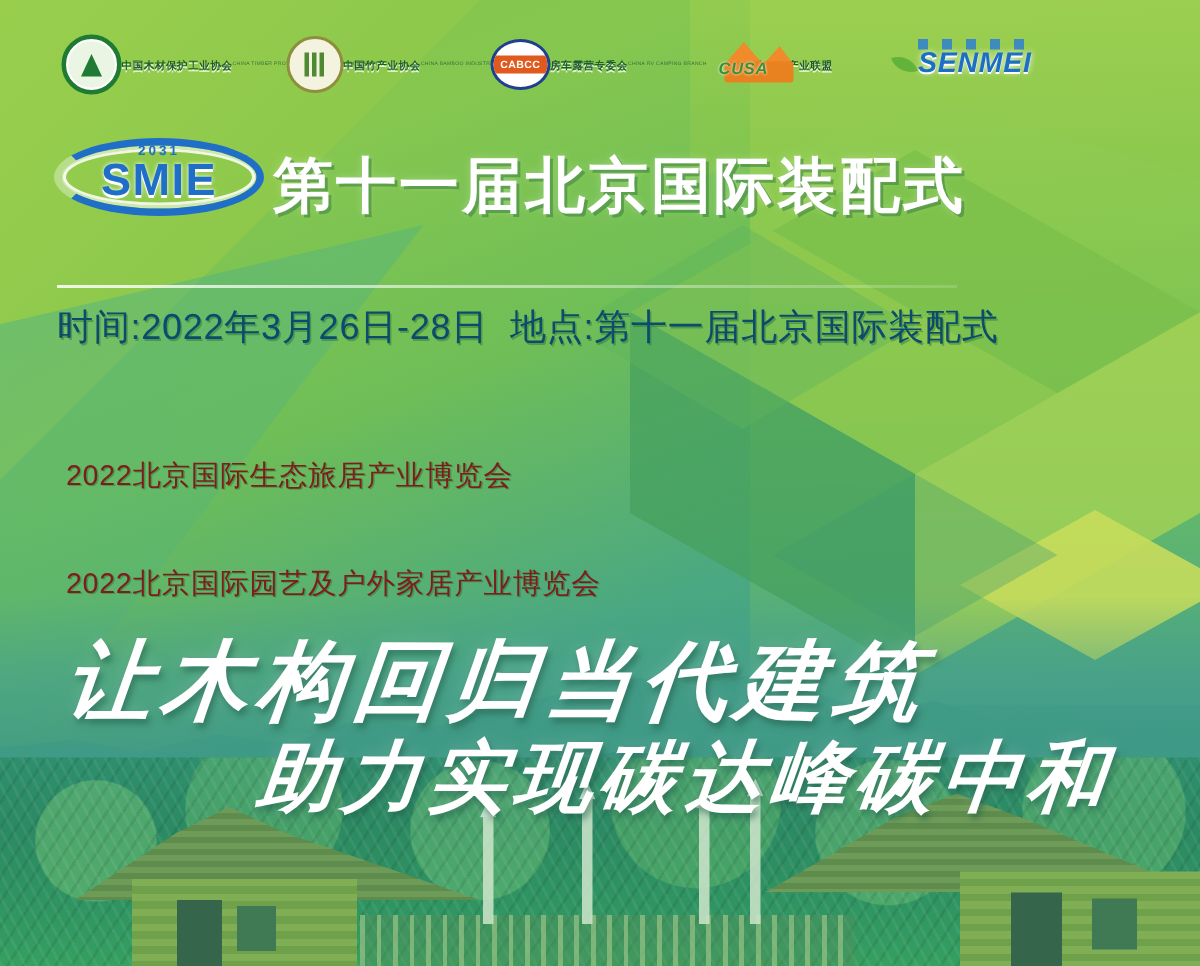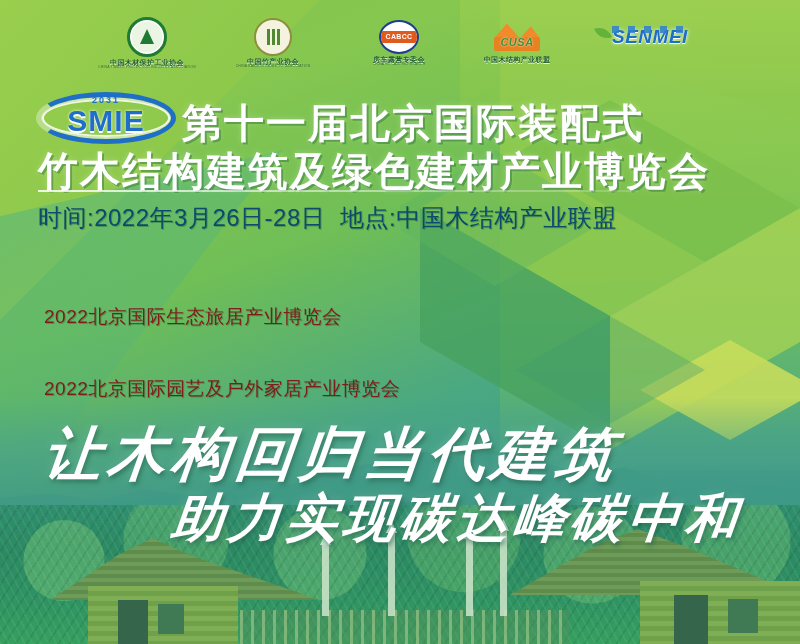--- a/index.html
+++ b/index.html
@@ -97,21 +97,21 @@
   .deck{
     position:absolute;bottom:0;height:34px;
     background:repeating-linear-gradient(90deg,rgba(150,190,130,.75) 0 3px,rgba(90,140,90,.35) 3px 11px);
   }
 
   
   .logo-row{
     position:absolute;left:0;top:8px;width:800px;height:70px;
     display:flex;align-items:center;justify-content:center;gap:34px;
   }
-  .logo{position:relative;width:92px;height:62px;display:flex;flex-direction:column;align-items:center;justify-content:center;}
+  .logo{position:relative;width:92px;height:62px;display:flex;flex-direction:row;align-items:center;justify-content:center;}
   .logo .mark{position:relative;}
   .logo .cn{
     margin-top:2px;font-size:7px;line-height:1;color:#1f5e2a;white-space:nowrap;
     font-weight:bold;letter-spacing:.4px;text-shadow:0 1px 0 rgba(255,255,255,.85);
   }
   .logo .en{font-size:3.4px;line-height:1;color:#2a5f34;white-space:nowrap;letter-spacing:.2px;opacity:.85;}
 
   .seal{
     width:34px;height:34px;border-radius:50%;
     border:3px solid #1f7a33;background:#eaf5e4;
@@ -135,21 +135,21 @@
   }
   .seal3 .band{position:absolute;left:0;right:0;top:9px;height:12px;background:#e05a1e;}
   .seal3 .txt{position:relative;font-size:7px;font-weight:bold;color:#fff;letter-spacing:.3px;}
   .house-logo{position:relative;width:54px;height:30px;}
   .house-logo .hroof{
     position:absolute;left:4px;top:0;width:46px;height:15px;
     background:#f08a2b;clip-path:polygon(0 100%,28% 0,56% 100%,80% 18%,100% 100%);
   }
   .house-logo .hbody{position:absolute;left:4px;top:13px;width:46px;height:14px;background:#e8811f;border-radius:2px;}
   .house-logo .hcusa{position:absolute;left:0;right:0;top:12px;text-align:center;font-size:11px;font-weight:bold;color:#3f8f36;font-style:italic;letter-spacing:.5px;text-shadow:0 0 2px #fff;}
-  .senmei{position:relative;width:96px;height:34px;display:flex;}
+  .senmei{position:relative;width:96px;height:34px;display:flex;align-items:center;}
   .senmei .leaf{
     width:14px;height:14px;background:#63b33b;border-radius:0 100% 0 100%;transform:rotate(-20deg);margin-right:2px;
   }
   .senmei .word{
     font-size:19px;font-weight:bold;font-style:italic;color:#1d6fc4;letter-spacing:.5px;
     text-shadow:0 1px 0 #fff,0 0 4px rgba(255,255,255,.9);
   }
   .senmei .caps{position:absolute;left:16px;top:0;right:0;height:7px;
     background:repeating-linear-gradient(90deg,#2e7fd0 0 7px,rgba(0,0,0,0) 7px 16px);opacity:.85;}
 
@@ -326,26 +326,25 @@
   </div>
 
   <div class="smie">
     <div class="ell"></div>
     <div class="ell2"></div>
     <div class="yr">2031</div>
     <div class="wd">SMIE</div>
   </div>
 
   <div class="title1">第十一届北京国际装配式</div>
-  <div class="title2">竹木结构建筑及绿色建材产业博览会</div>
 
   <div class="divider"></div>
 
   <div class="meta meta-date">时间:2022年3月26日-28日</div>
-  <div class="meta meta-place">地点:中国木结构产业联盟</div>
+  <div class="meta meta-place">地点:第十一届北京国际装配式</div>
 
   <div class="sub-item sub-0">2022北京国际生态旅居产业博览会</div>
   <div class="sub-item sub-2">2022北京国际园艺及户外家居产业博览会</div>
 
   <div class="slogan slogan-1">让木构回归当代建筑</div>
   <div class="slogan slogan-2">助力实现碳达峰碳中和</div>
 
 </div>
 
 </body></html>

